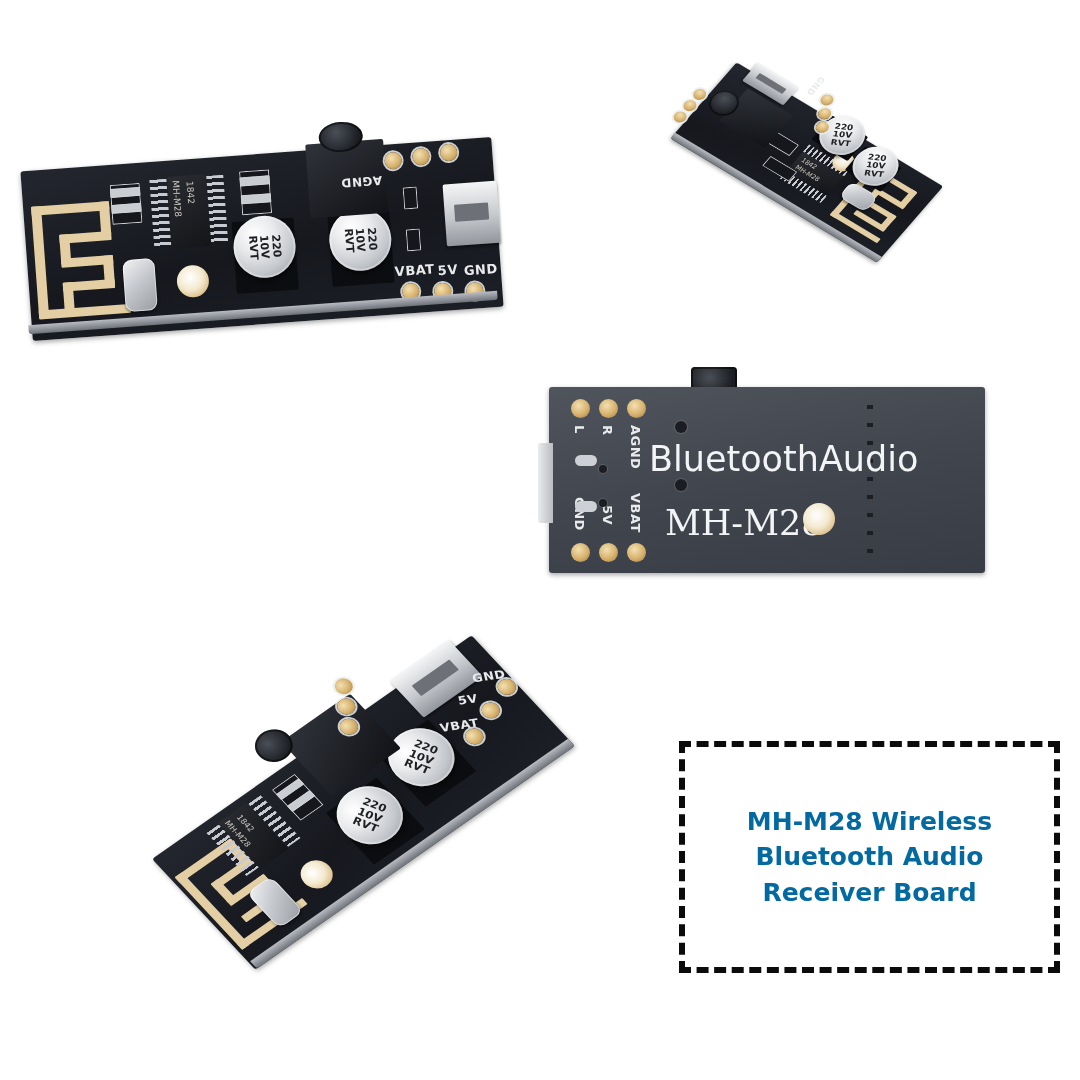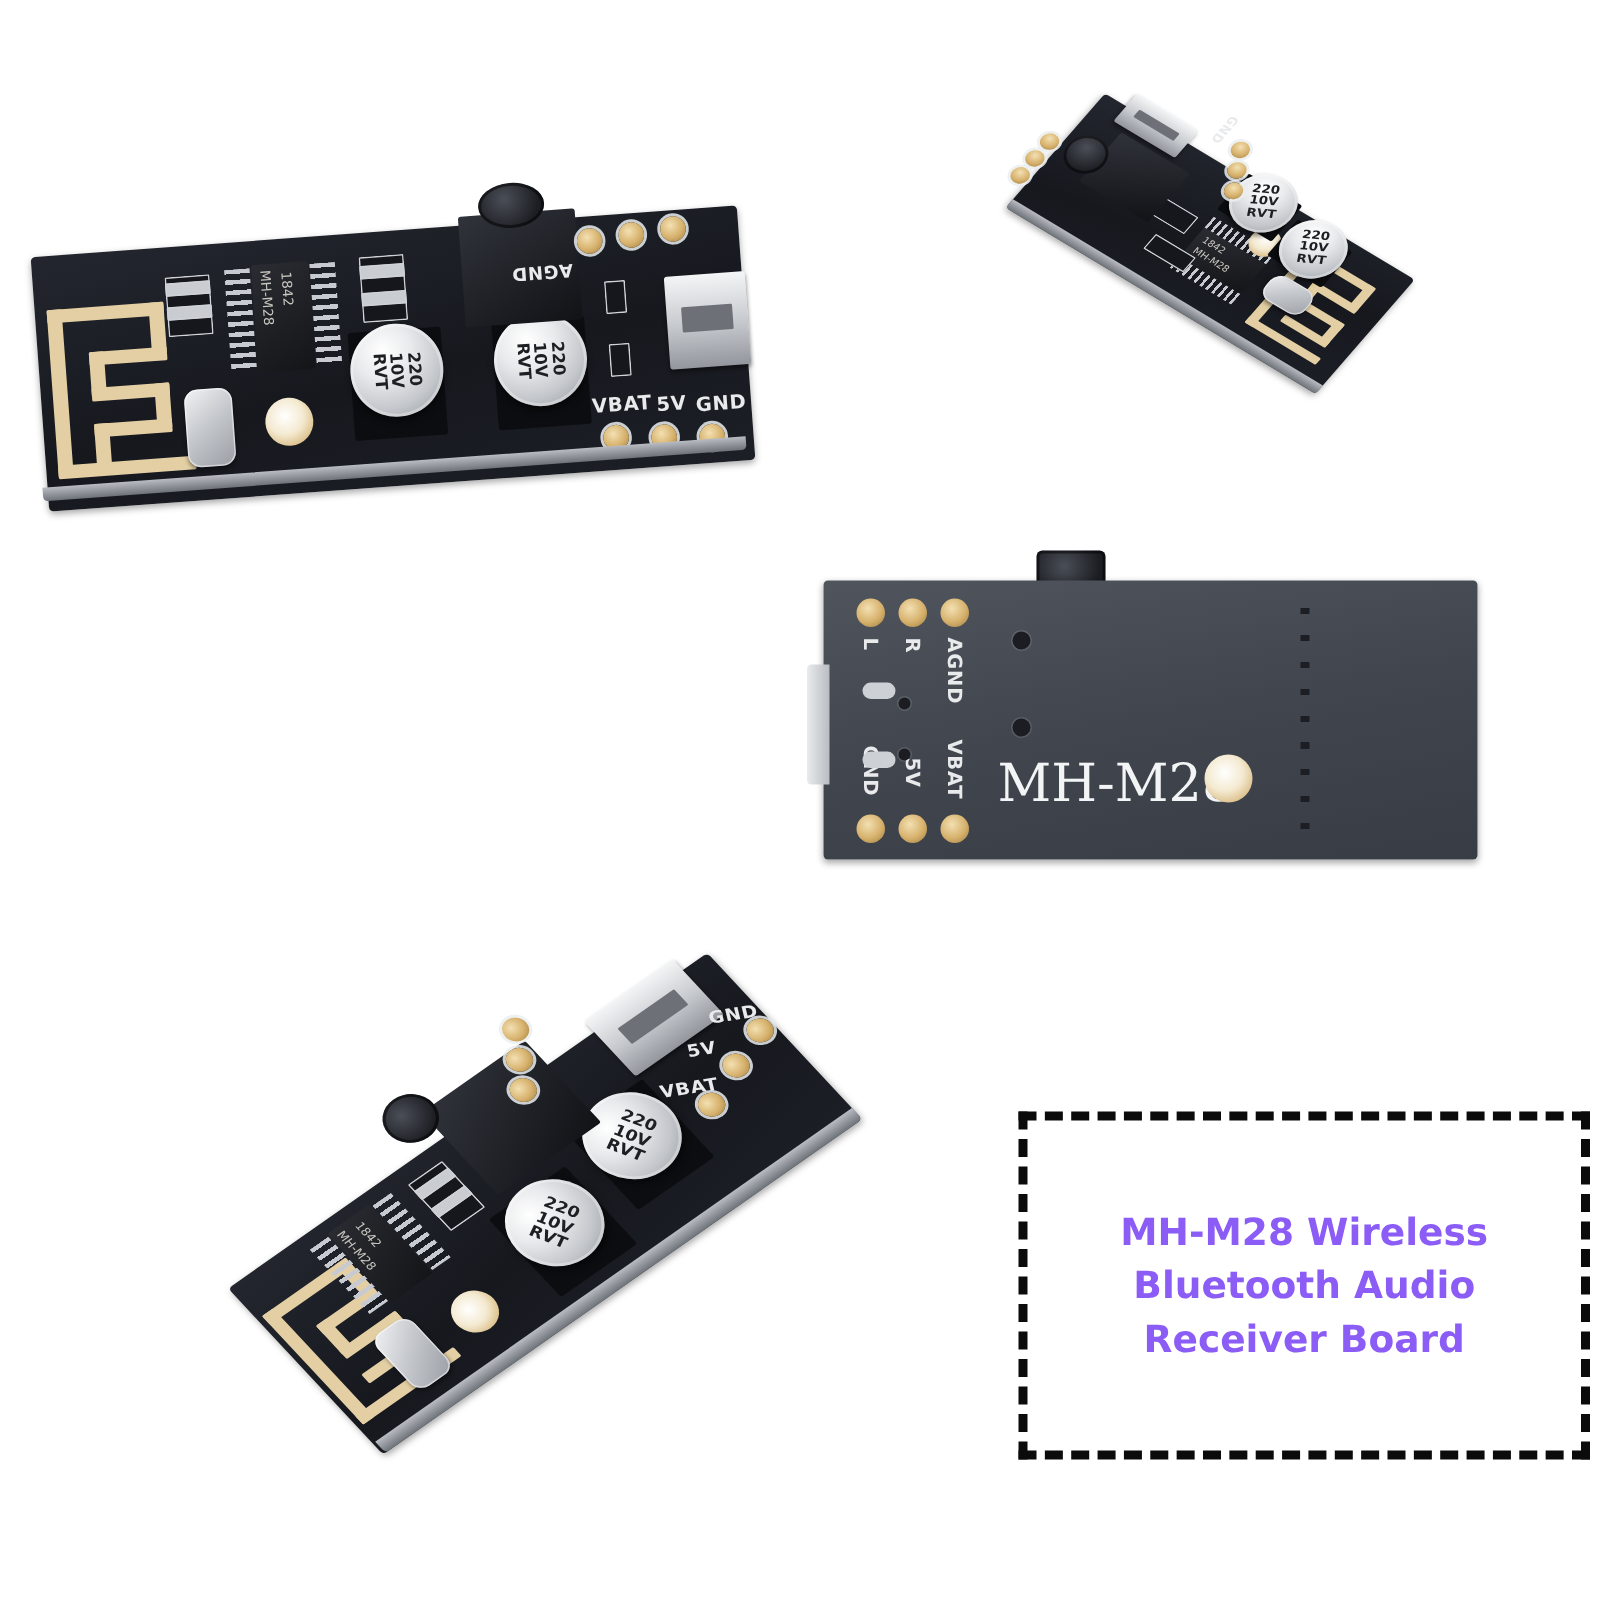--- a/index.html
+++ b/index.html
@@ -154,21 +154,21 @@
     align-items: center;
     justify-content: center;
   }
   #caption-text {
     width: 310px;
     text-align: center;
     font-family: "DejaVu Sans", sans-serif;
     font-weight: 700;
     font-size: 25px;
     line-height: 1.42;
-    color: #8b5cf6;
+    color: #0369a1;
   }
 </style>
 </head>
 <body>
 
 <div class="stage" id="view-top-left" style="left:20px; top:140px; width:500px; height:220px;">
 
   <div class="pcb front" style="left:6px; top:14px; width:472px; height:170px; transform:rotate(-4.2deg);">
 
     <div class="ant" style="left:8px; top:22px; width:96px; height:132px;">
@@ -331,20 +331,21 @@
                 background:#cdd0d4;"></div>
 
     <div class="via" style="left:50px; top:78px; width:8px; height:8px;"></div>
     <div class="via" style="left:50px; top:112px; width:8px; height:8px;"></div>
     <div class="via" style="left:126px; top:34px; width:12px; height:12px;"></div>
     <div class="via" style="left:126px; top:92px; width:12px; height:12px;"></div>
 
     <div style="position:absolute; left:318px; top:18px; width:6px; height:152px;
                 background:repeating-linear-gradient(180deg,#1c1e23 0 4px,transparent 4px 18px);"></div>
 
+    <div class="board-label sans" style="left:100px; top:52px; font-size:35px;">BluetoothAudio</div>
     <div class="board-label serif" style="left:116px; top:116px; font-size:35px;">MH-M28</div>
 
     <div class="hole" style="left:254px; top:116px; width:32px; height:32px;"></div>
   </div>
 </div>
 
 <div class="stage" id="view-bottom-left" style="left:150px; top:600px; width:430px; height:420px;">
 
   <div style="position:absolute; left:0; top:0; width:430px; height:420px;
               transform: rotate(-35deg) skewX(8deg) scale(1.0); transform-origin:50% 50%;">

